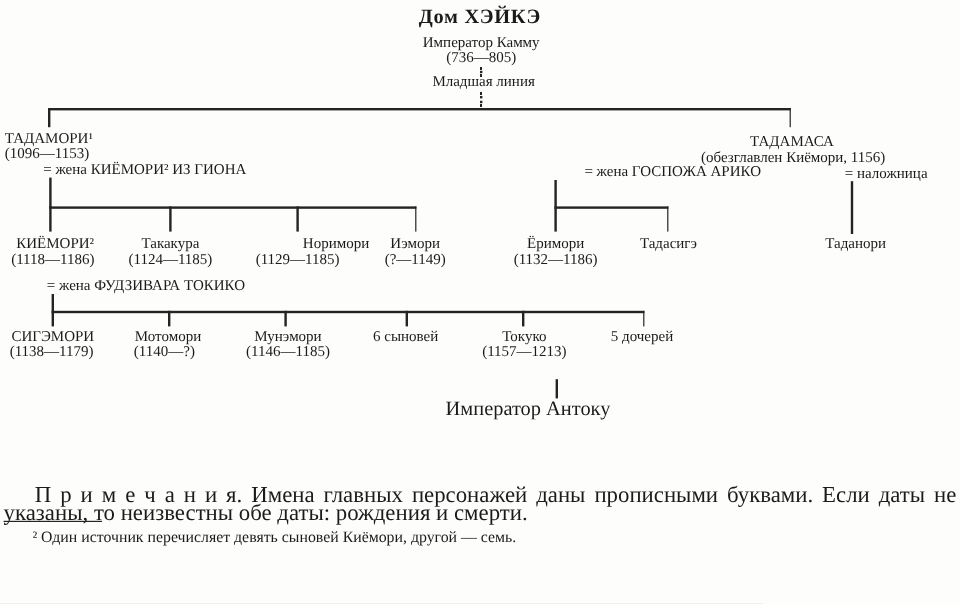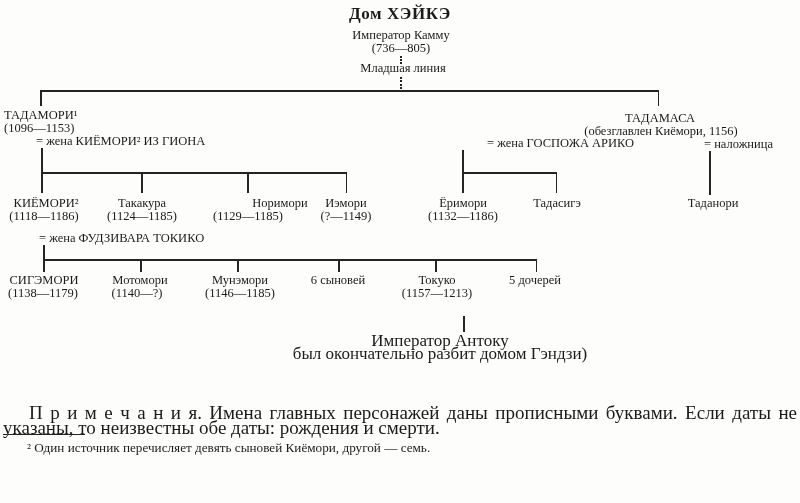--- a/index.html
+++ b/index.html
@@ -99,21 +99,20 @@
   <div class="lbl ctr" style="left:240px;top:287px;">(1146—1185)</div>
   <div class="lbl ctr" style="left:338px;top:274px;">6 сыновей</div>
   <div class="lbl ctr" style="left:437px;top:274px;">Токуко</div>
   <div class="lbl ctr" style="left:437px;top:287px;">(1157—1213)</div>
   <div class="lbl ctr" style="left:535px;top:274px;text-align:right;">5 дочерей</div>
 
   <div class="vline" style="left:463px;top:316px;height:16px;"></div>
 
   <div class="antoku">
     <span>Император Антоку</span>
-    <span>был окончательно разбит домом Гэндзи)</span>
   </div>
 
   <div class="notes" style="top:394px;">
     <p class="ind">П р и м е ч а н и я. Имена главных персонажей даны прописными буквами. Если даты не указаны, то неизвестны обе даты: рождения и смерти.</p>
   </div>
 
   <div class="rule" style="left:3px;top:434px;width:82px;"></div>
 
   <div class="fnotes" style="top:441px;">
     <p>² Один источник перечисляет девять сыновей Киёмори, другой — семь.</p>

